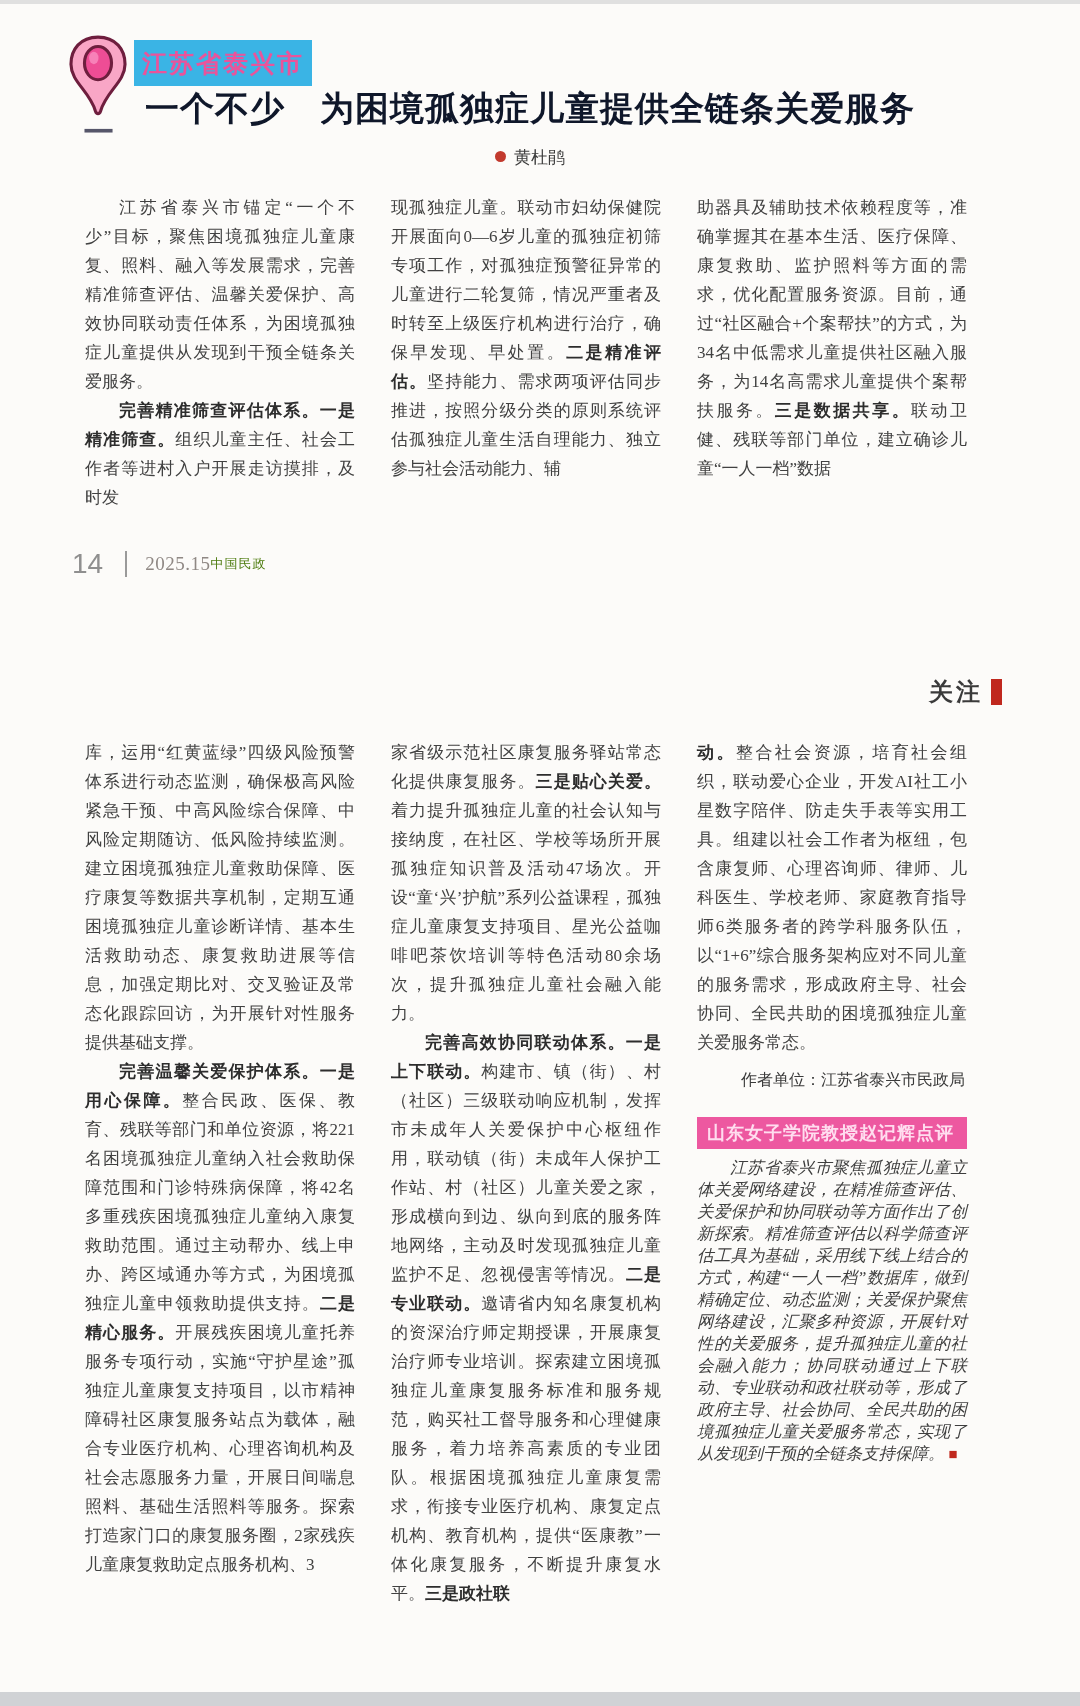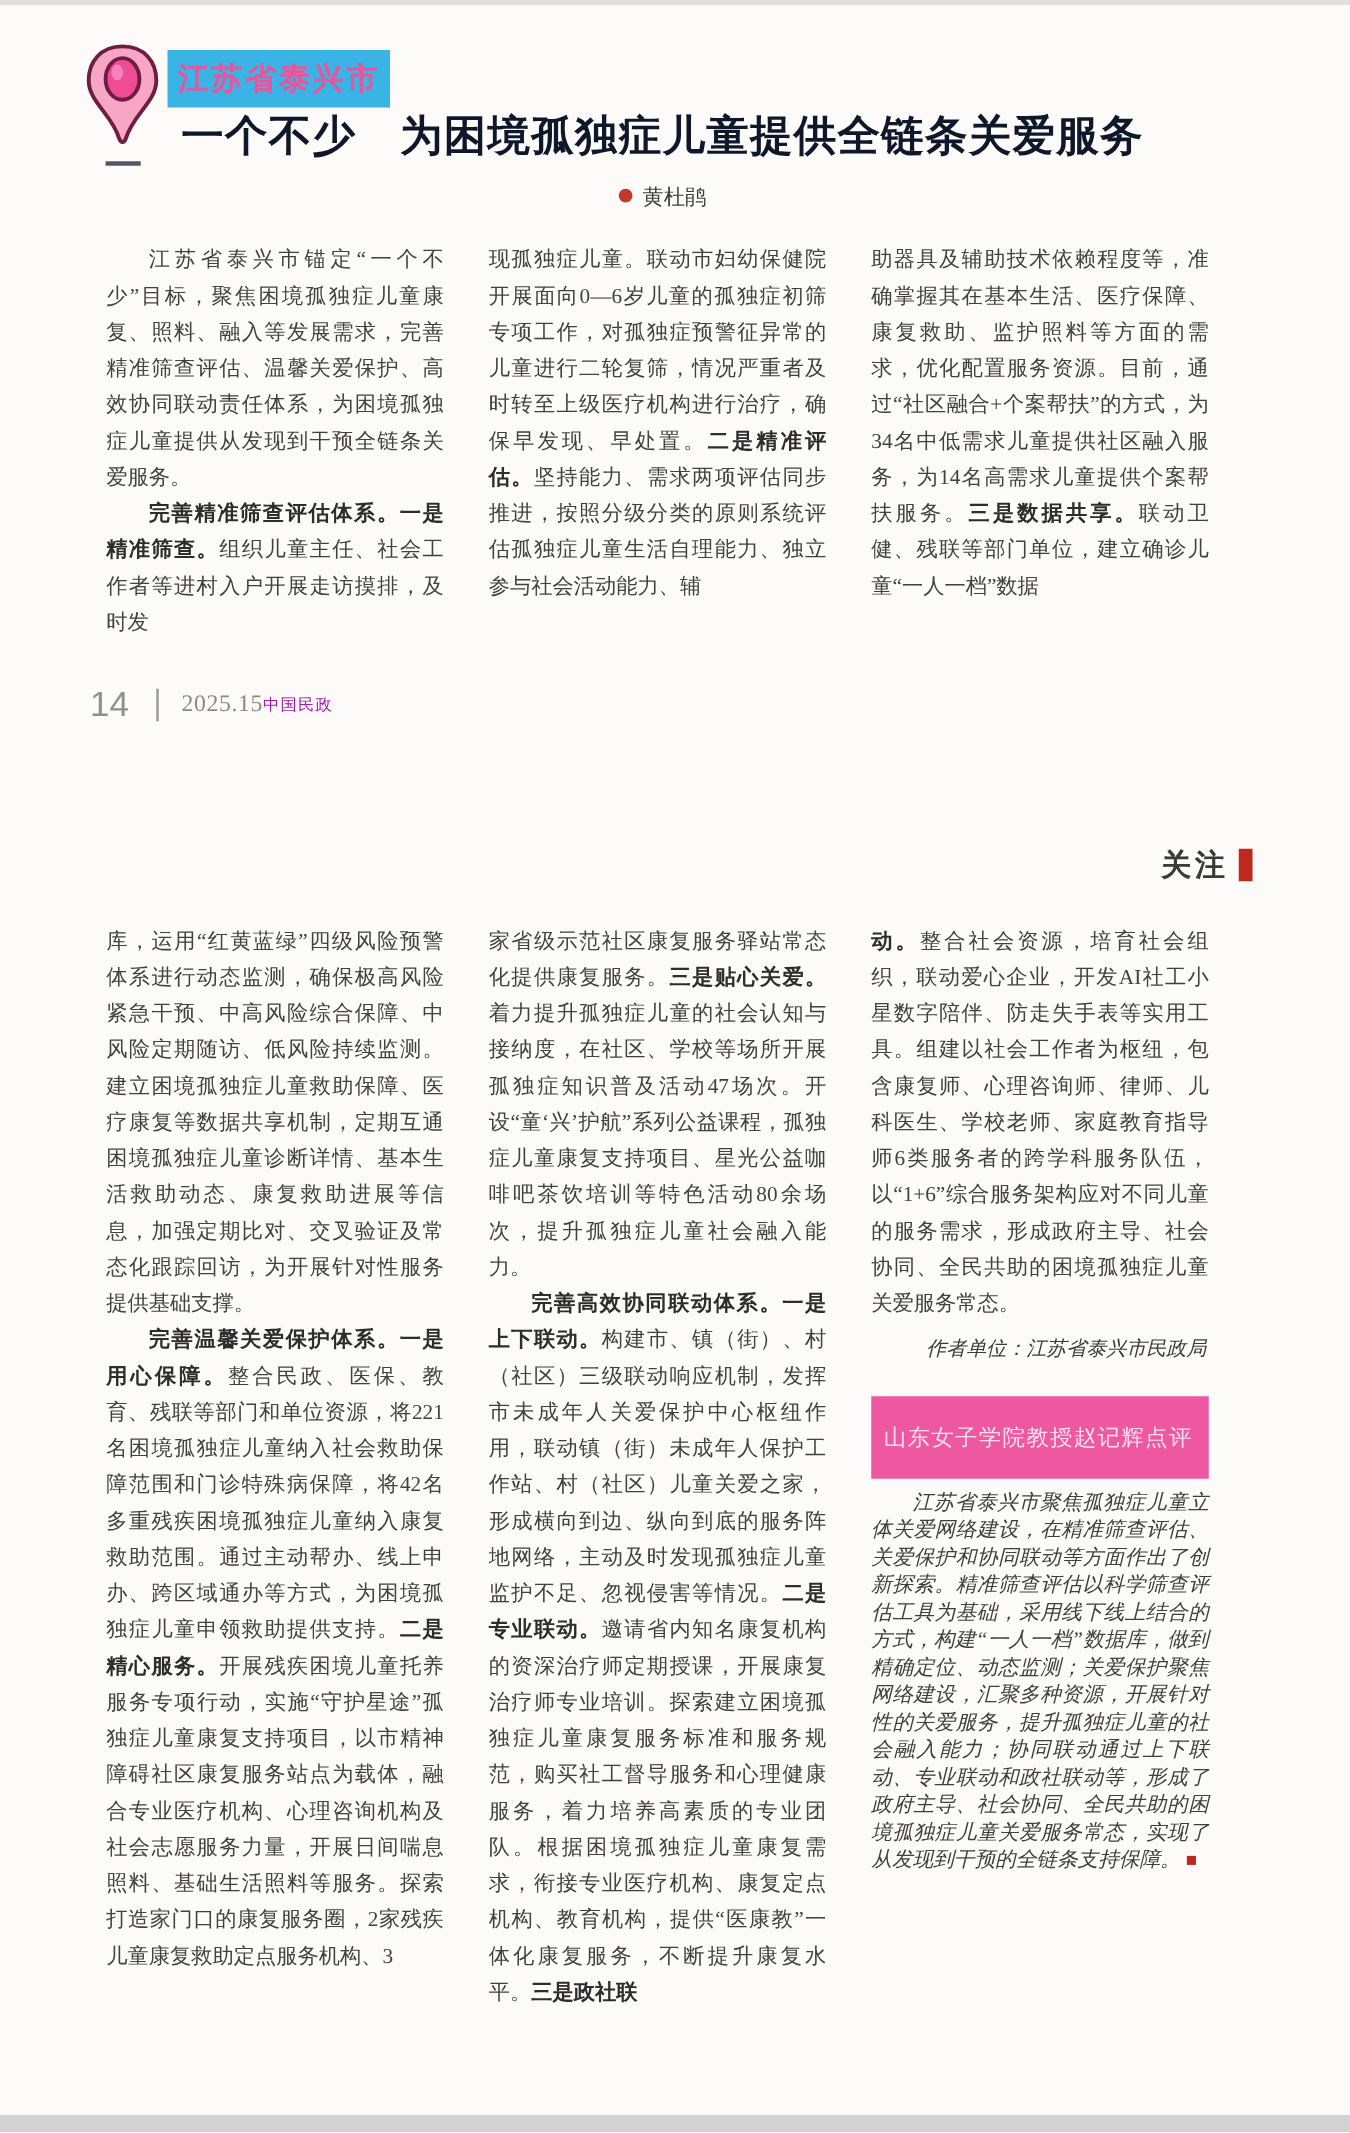--- a/index.html
+++ b/index.html
@@ -28,34 +28,34 @@
   .col{width:270px;flex:0 0 270px;}
   .col p.para{margin:0;font-size:17px;line-height:29px;text-align:justify;color:#414141;}
   .col p.indent{text-indent:2em;}
   .col b{font-family:"Liberation Sans",sans-serif;font-weight:700;color:#2d2d2d;}
 
   
   #footer{position:absolute;left:72px;top:548px;display:flex;align-items:center;}
   #footer .pnum{font-size:28px;color:#8f8f8f;font-family:"Liberation Sans",sans-serif;}
   #footer .sep{width:2px;height:26px;background:#9a9a9a;margin:0 18px 0 22px;}
   #footer .issue{font-size:19px;color:#8f8884;letter-spacing:.5px;}
-  #footer .mag{font-size:13px;color:#a21caf;letter-spacing:1px;}
+  #footer .mag{font-size:13px;color:#4d7c0f;letter-spacing:1px;}
 
   
   #focus{position:absolute;top:676px;right:78px;display:flex;align-items:center;}
   #focus .label{font-size:24px;font-weight:bold;color:#3a3a3a;
       font-family:"Liberation Sans",sans-serif;letter-spacing:3px;margin-left:48px;}
   #focus .bar{width:11px;height:26px;background:#c0281e;margin-left:8px;}
 
   
   #author-unit{margin:10px 2px 0 0;font-size:16px;line-height:26px;color:#3a3a3a;
-      text-align:right;font-style:italic;}
+      text-align:right;}
   #comment-banner{margin-top:24px;background:#ed58a0;color:#ffddef;
-      font-family:"Liberation Sans",sans-serif;font-weight:normal;font-size:18px;
-      line-height:32px;height:32px;padding:17px 10px;letter-spacing:1px;white-space:nowrap;}
+      font-family:"Liberation Sans",sans-serif;font-weight:bold;font-size:18px;
+      line-height:32px;height:32px;padding:0 10px;letter-spacing:1px;white-space:nowrap;}
   #comment-body{margin-top:8px;}
   #comment-body p.para{font-style:italic;font-size:16.5px;line-height:22px;color:#3e3e3e;}
   .end-mark{color:#c0281e;font-style:normal;font-size:15px;margin-left:4px;}
 </style>
 </head>
 <body>
 
 <div id="page">
   <div id="strip-top" class="edge-strip"></div>
 

